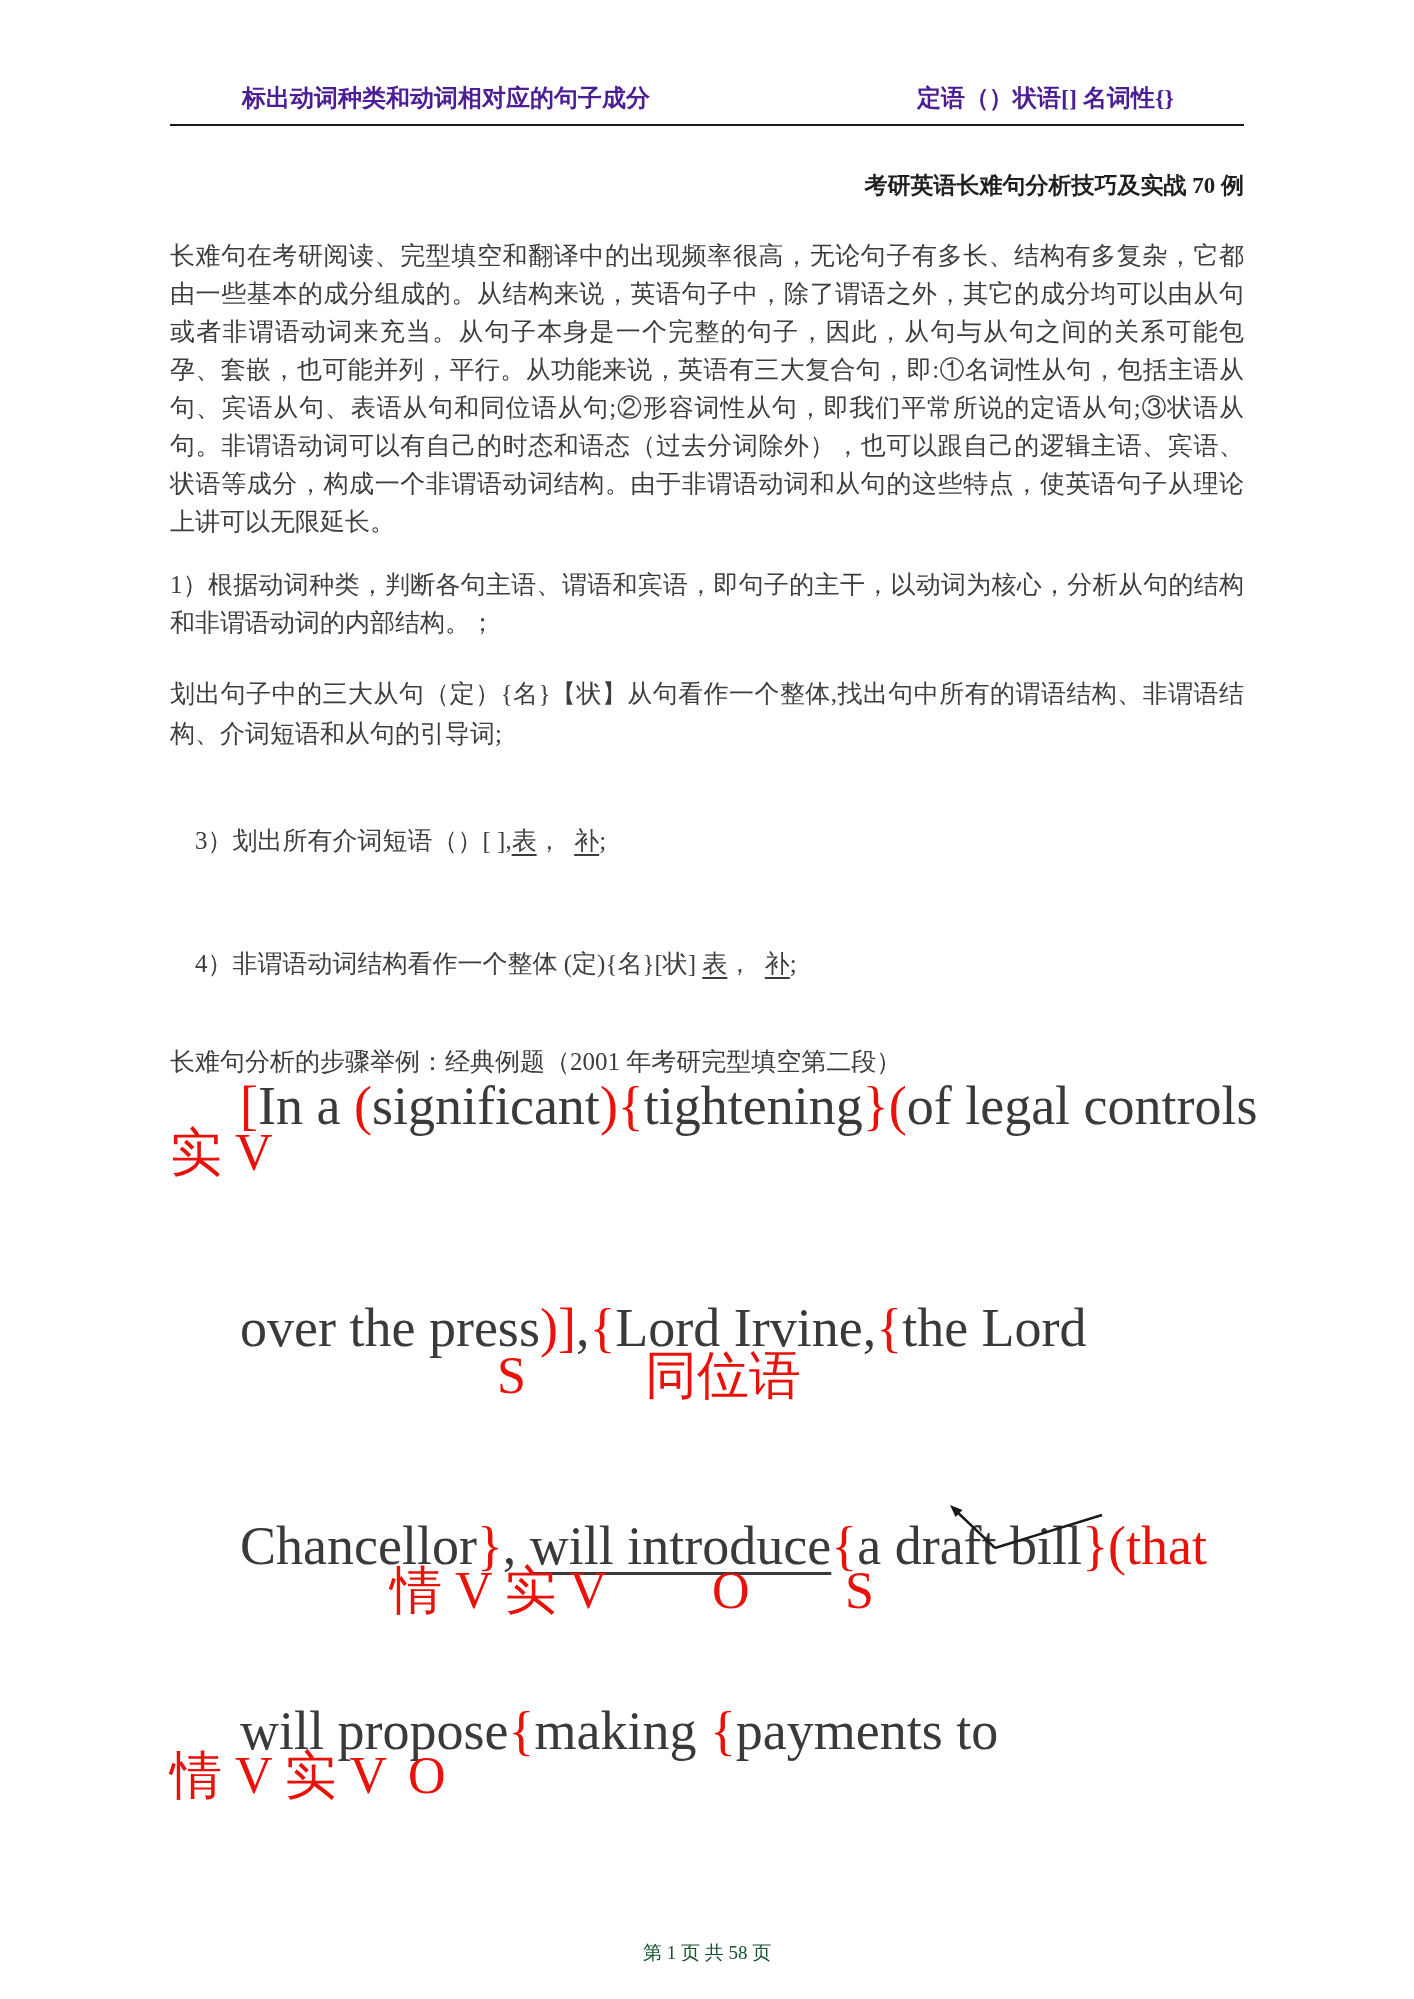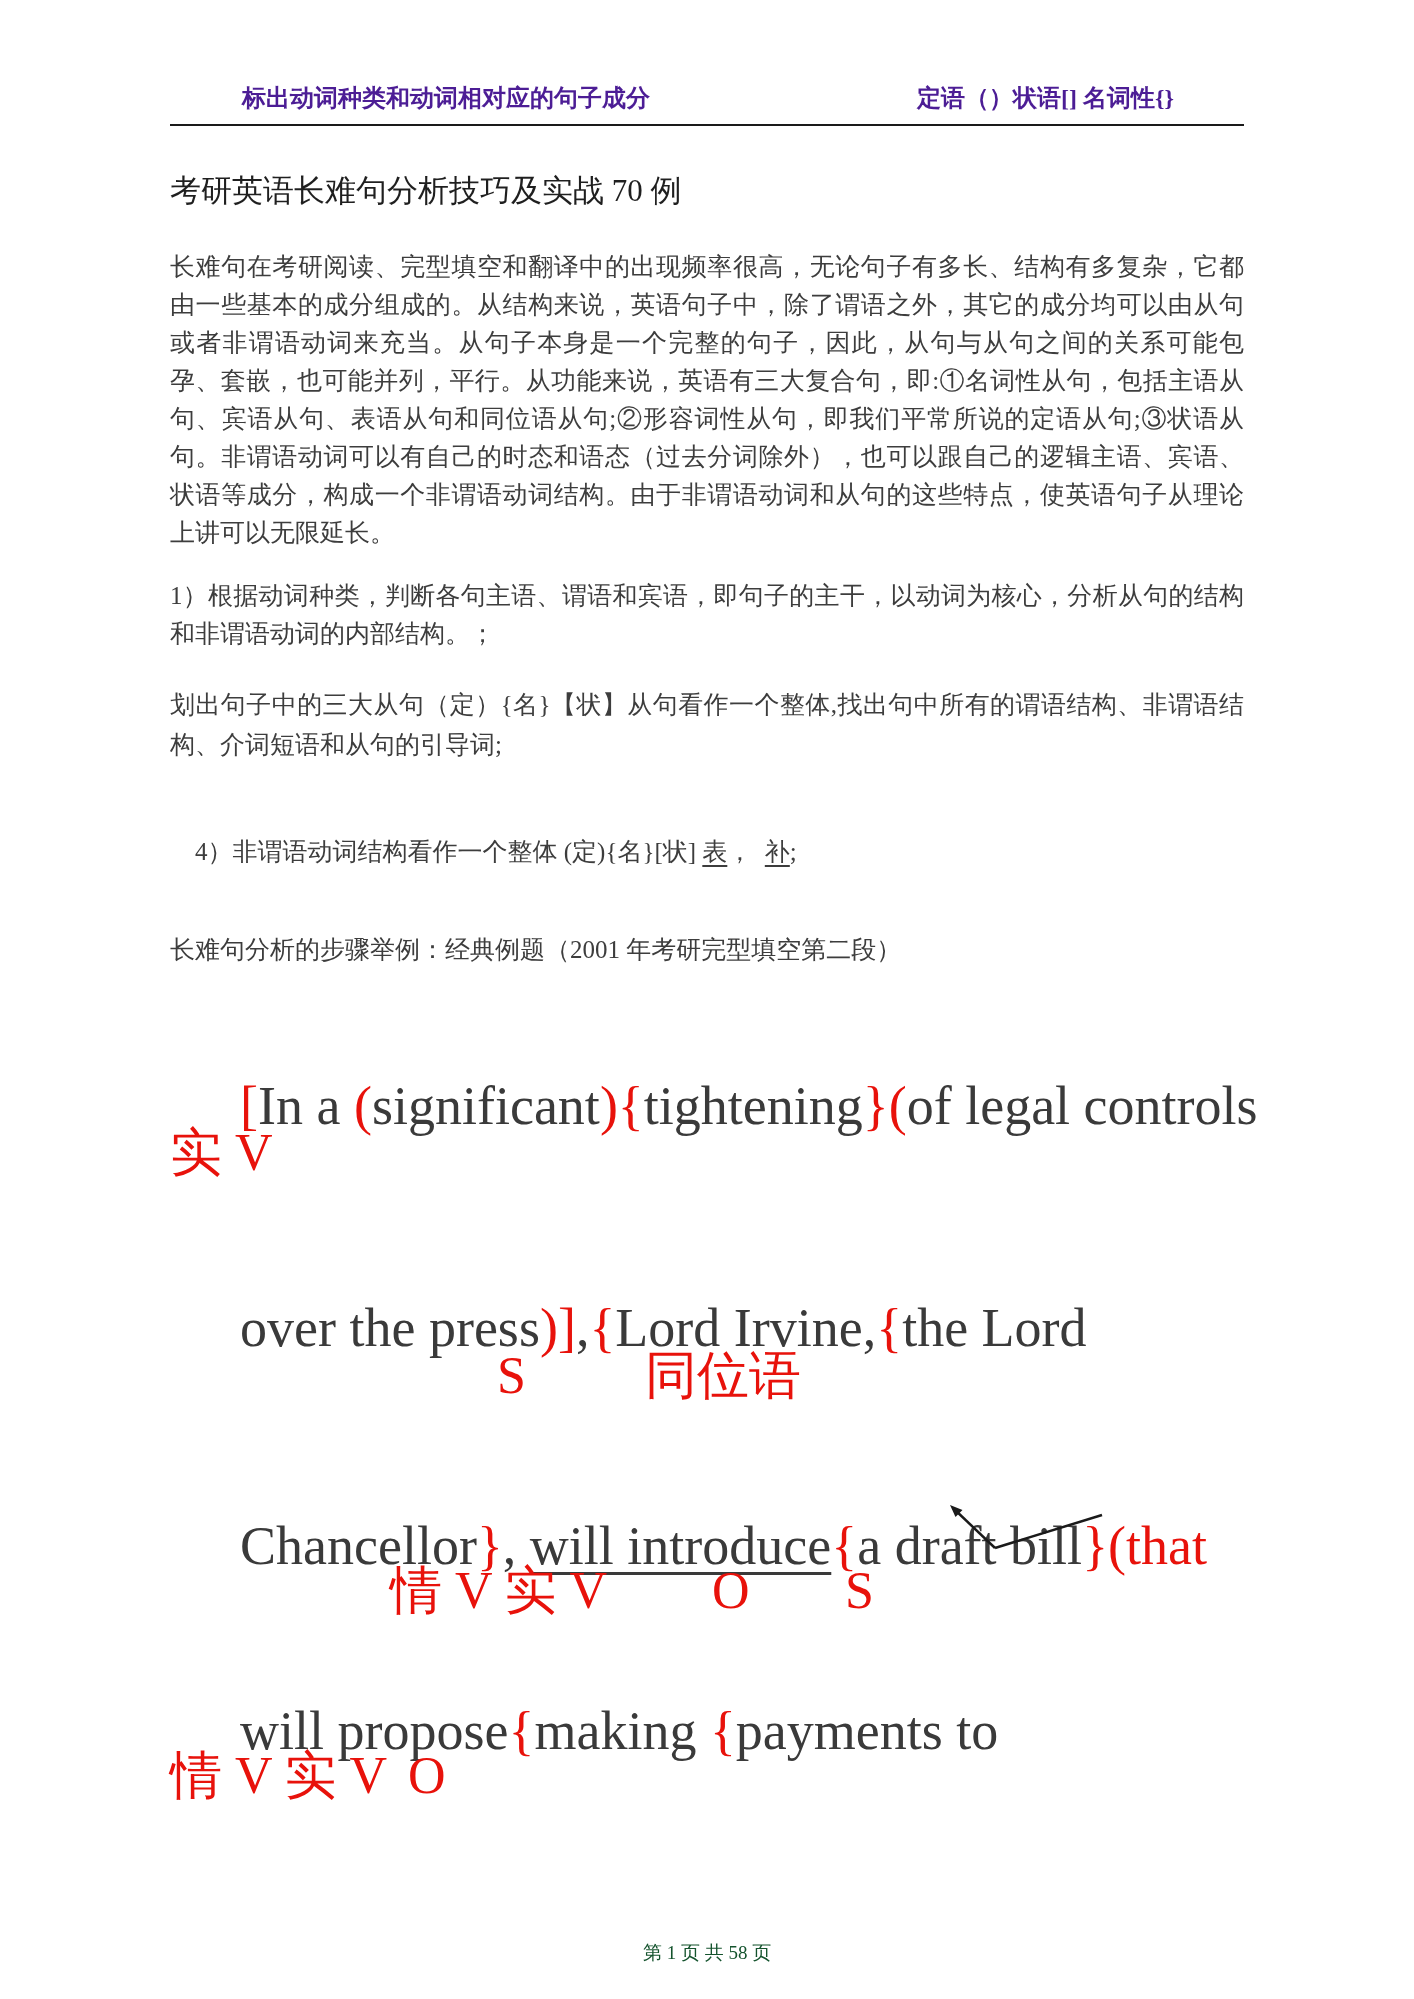--- a/index.html
+++ b/index.html
@@ -11,21 +11,21 @@
   .content { margin:0 170px; }
 
   .page-header {
     display:flex; justify-content:space-between; align-items:flex-end;
     padding:82px 70px 10px 72px;
     border-bottom:2px solid #1a1a1a;
     font-weight:bold; font-size:24px; color:#4c1d95;
   }
 
   .page-title {
-    text-align:left; font-weight:normal; font-size:31px; color:#1f1f1f;
+    text-align:right; font-weight:bold; font-size:23px; color:#1f1f1f;
     margin-top:44px;
   }
 
   .para {
     font-size:25px; line-height:38px; text-align:justify;
     white-space:pre-wrap; color:#3d3d3d;
   }
   .para-intro   { margin-top:36px; }
   .para-method  { margin-top:38px; }
   .para-step1   { margin-top:8px; }
@@ -64,20 +64,23 @@
 
   <div class="page-title">考研英语长难句分析技巧及实战 70 例</div>
 
   <p class="para para-intro">长难句在考研阅读、完型填空和翻译中的出现频率很高，无论句子有多长、结构有多复杂，它都由一些基本的成分组成的。从结构来说，英语句子中，除了谓语之外，其它的成分均可以由从句或者非谓语动词来充当。从句子本身是一个完整的句子，因此，从句与从句之间的关系可能包孕、套嵌，也可能并列，平行。从功能来说，英语有三大复合句，即:①名词性从句，包括主语从句、宾语从句、表语从句和同位语从句;②形容词性从句，即我们平常所说的定语从句;③状语从句。非谓语动词可以有自己的时态和语态（过去分词除外），也可以跟自己的逻辑主语、宾语、状语等成分，构成一个非谓语动词结构。由于非谓语动词和从句的这些特点，使英语句子从理论上讲可以无限延长。</p>
 
 
   <p class="para para-step1">1）根据动词种类，判断各句主语、谓语和宾语，即句子的主干，以动词为核心，分析从句的结构和非谓语动词的内部结构。；</p>
 
   <p class="para para-step2">划出句子中的三大从句（定）{名}【状】从句看作一个整体,找出句中所有的谓语结构、非谓语结构、介词短语和从句的引导词;</p>
 
+  <div class="step-line">
+    <span>3）划出所有介词短语（）[ ],</span><span class="u">表</span><span>，  </span><span class="u">补</span><span>;</span>
+  </div>
 
   <div class="step-line">
     <span>4）非谓语动词结构看作一个整体 (定){名}[状] </span><span class="u">表</span><span>，  </span><span class="u">补</span><span>;</span>
   </div>
 
   <p class="example-intro">长难句分析的步骤举例：经典例题（2001 年考研完型填空第二段）</p>
 
 </div>
 
 <div class="example">

